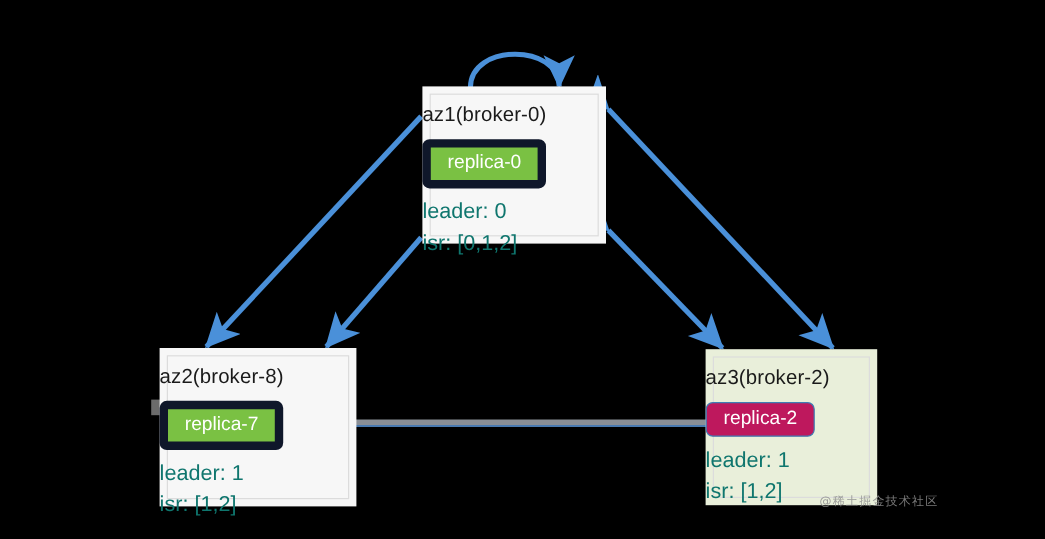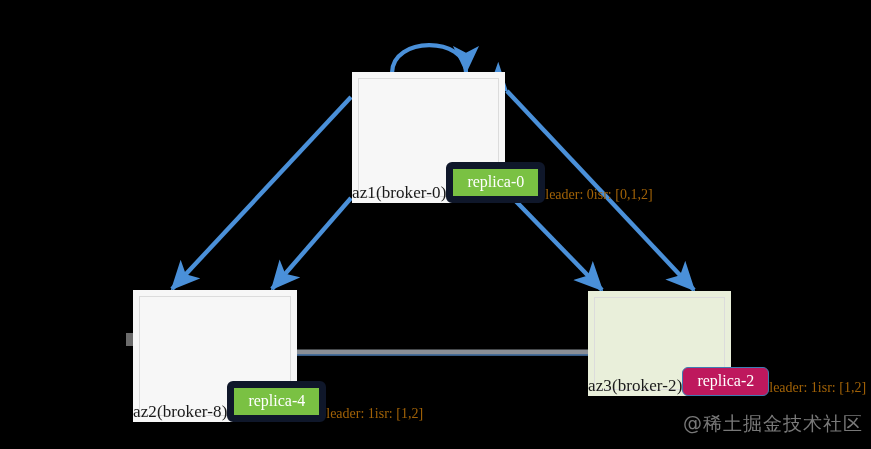--- a/index.html
+++ b/index.html
@@ -7,23 +7,22 @@
     width:871px;height:449px;
     font-family:"Liberation Sans","DejaVu Sans",sans-serif;
     overflow:hidden;
   }
   #stage{position:relative;width:871px;height:449px;background:#000;}
   #edges{position:absolute;left:0;top:0;width:871px;height:449px;}
 
   .node{
     position:absolute;
     box-sizing:border-box;
-    display:flex;flex-direction:row;align-items:flex-end;
+    display:flex;flex-direction:column;align-items:flex-start;
     padding-top:8px;
-    font-family:Liberation Serif, serif;
   }
   .node .inner{
     position:absolute;left:6px;top:6px;right:6px;bottom:6px;
     border:1px solid #dcdcdc;
     pointer-events:none;
   }
   .node-white{background:#f7f7f7;}
   .node-green{background:#e9efda;}
 
   .node-title{
@@ -39,37 +38,37 @@
     padding:4px 14px 5px 14px;
     border-radius:6px;
     font-size:16px;color:#ffffff;
     white-space:nowrap;
     line-height:1.1;
   }
   .badge-green{background:#7ac143;border:7px solid #0f172a;}
   .badge-blue{background:#be185d;border:1px solid #3f7cb3;}
   .kv{
     position:relative;z-index:2;
-    font-size:14px;color:#a16207;
+    font-size:18px;color:#0f766e;
     margin-top:9px;white-space:nowrap;
   }
   .kv.second{margin-top:5px;}
 
   #az1{left:352px;top:72px;width:153px;height:131px;}
   #az2{left:133px;top:290px;width:164px;height:132px;}
-  #az3{left:588px;top:291px;width:143px;height:105px;}
+  #az3{left:588px;top:291px;width:143px;height:130px;}
 
   .edge-stub{
     position:absolute;background:#6e6e6e;
   }
   #stub-left{left:126px;top:333px;width:9px;height:13px;background:#6b6b6b;}
 
   #watermark{
     position:absolute;left:683px;top:411px;
-    font-size:19px;color:#8e8e8e;
+    font-size:10px;color:#8e8e8e;
     letter-spacing:1px;white-space:nowrap;
     font-family:"DejaVu Sans",sans-serif;
     opacity:.85;
   }
 </style>
 </head>
 <body>
 
 <div id="stage">
 
@@ -98,21 +97,21 @@
     <div class="inner"></div>
     <div class="node-title">az1(broker-0)</div>
     <div class="badge badge-green">replica-0</div>
     <div class="kv">leader: 0</div>
     <div class="kv second">isr: [0,1,2]</div>
   </div>
 
   <div class="node node-white" id="az2">
     <div class="inner"></div>
     <div class="node-title">az2(broker-8)</div>
-    <div class="badge badge-green">replica-4</div>
+    <div class="badge badge-green">replica-7</div>
     <div class="kv">leader: 1</div>
     <div class="kv second">isr: [1,2]</div>
   </div>
 
   <div class="node node-green" id="az3">
     <div class="inner"></div>
     <div class="node-title">az3(broker-2)</div>
     <div class="badge badge-blue">replica-2</div>
     <div class="kv">leader: 1</div>
     <div class="kv second">isr: [1,2]</div>

